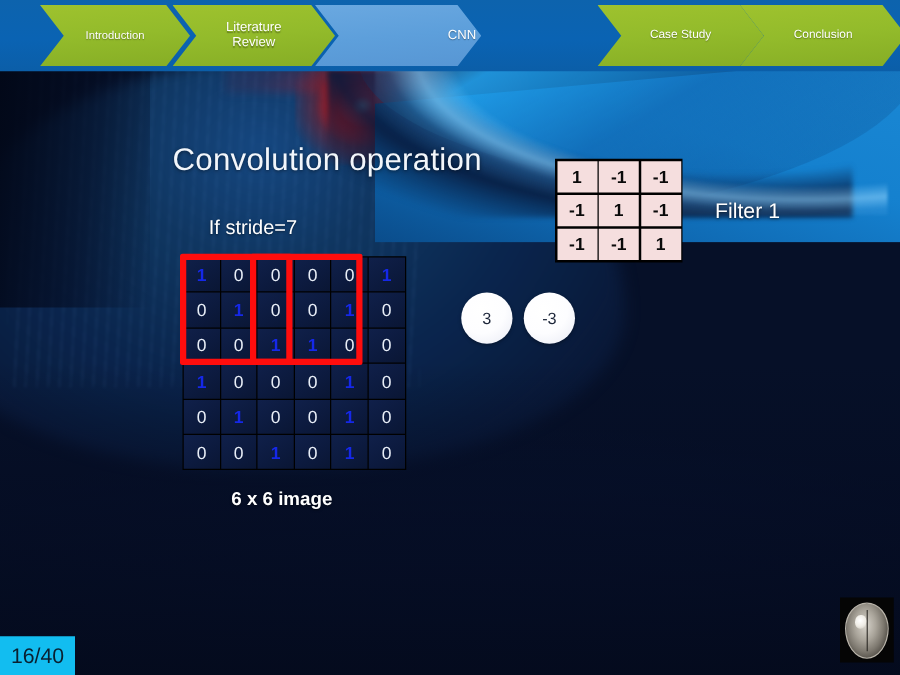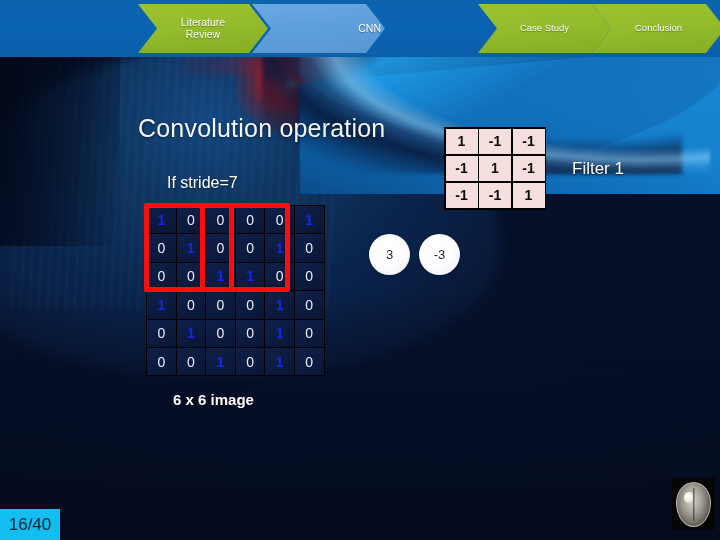--- a/index.html
+++ b/index.html
@@ -114,21 +114,21 @@
     text-shadow:0 1px 3px rgba(0,0,0,.5);
     white-space:nowrap;
   }
   #stride-label{
     position:absolute;left:167px;top:174px;
     font-size:16px;color:#ffffff;
     text-shadow:0 1px 2px rgba(0,0,0,.5);
     white-space:nowrap;
   }
   #image-caption{
-    position:absolute;left:173px;top:391px;
+    position:absolute;left:185px;top:391px;
     font-size:15px;color:#ffffff;font-weight:bold;
     text-shadow:0 1px 2px rgba(0,0,0,.5);
     white-space:nowrap;
   }
 
   
   #image-matrix{
     position:absolute;left:146px;top:205px;
     display:grid;grid-template-columns:repeat(6,28.6px);
     grid-auto-rows:27.4px;
@@ -221,20 +221,23 @@
     <div class="bg-red-glow"></div>
     <div class="bg-blue-sheet"></div>
     <div class="bg-swoosh"></div>
     <div class="bg-swoosh-dark"></div>
     <div class="bg-swoosh-hilite"></div>
     <div class="bg-left-dark"></div>
     <div class="bg-bottom-fade"></div>
   </div>
 
   <div id="navbar">
+    <div class="nav-arrow green a0" style="background: linear-gradient(175deg, rgb(158, 194, 46) 0%, rgb(147, 187, 43) 48%, rgb(134, 173, 37) 100%);">
+      <div class="lbl">Introduction</div>
+    </div>
     <div class="nav-arrow green a1" style="background: linear-gradient(175deg, rgb(158, 194, 46) 0%, rgb(147, 187, 43) 48%, rgb(134, 173, 37) 100%);">
       <div class="lbl">
         <span>Literature</span><br>
         <span>Review</span>
       </div>
     </div>
     <div class="nav-arrow blue a2" style="background: linear-gradient(175deg, rgb(106, 168, 224) 0%, rgb(93, 159, 219) 50%, rgb(87, 150, 212) 100%);">
       <div class="lbl">CNN</div>
     </div>
     <div class="nav-arrow green a4" style="background: linear-gradient(175deg, rgb(158, 194, 46) 0%, rgb(147, 187, 43) 48%, rgb(134, 173, 37) 100%);">

